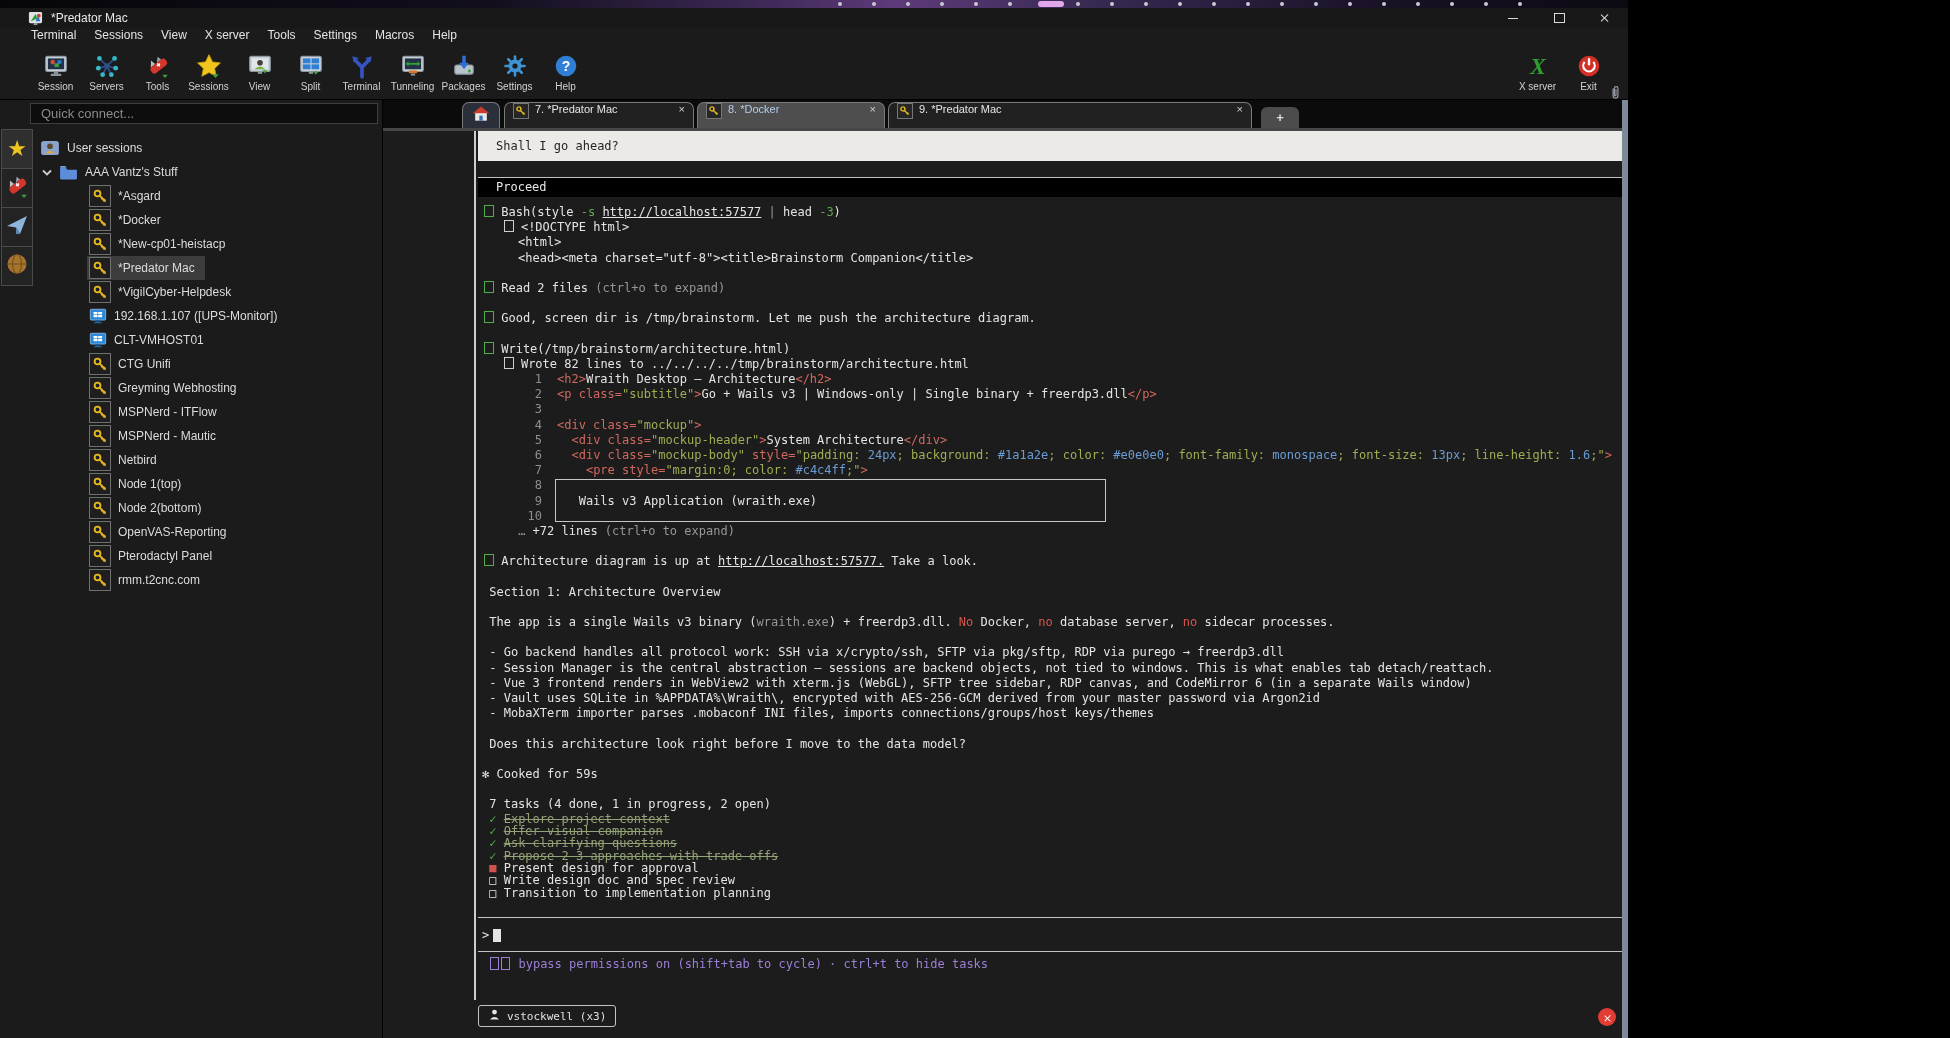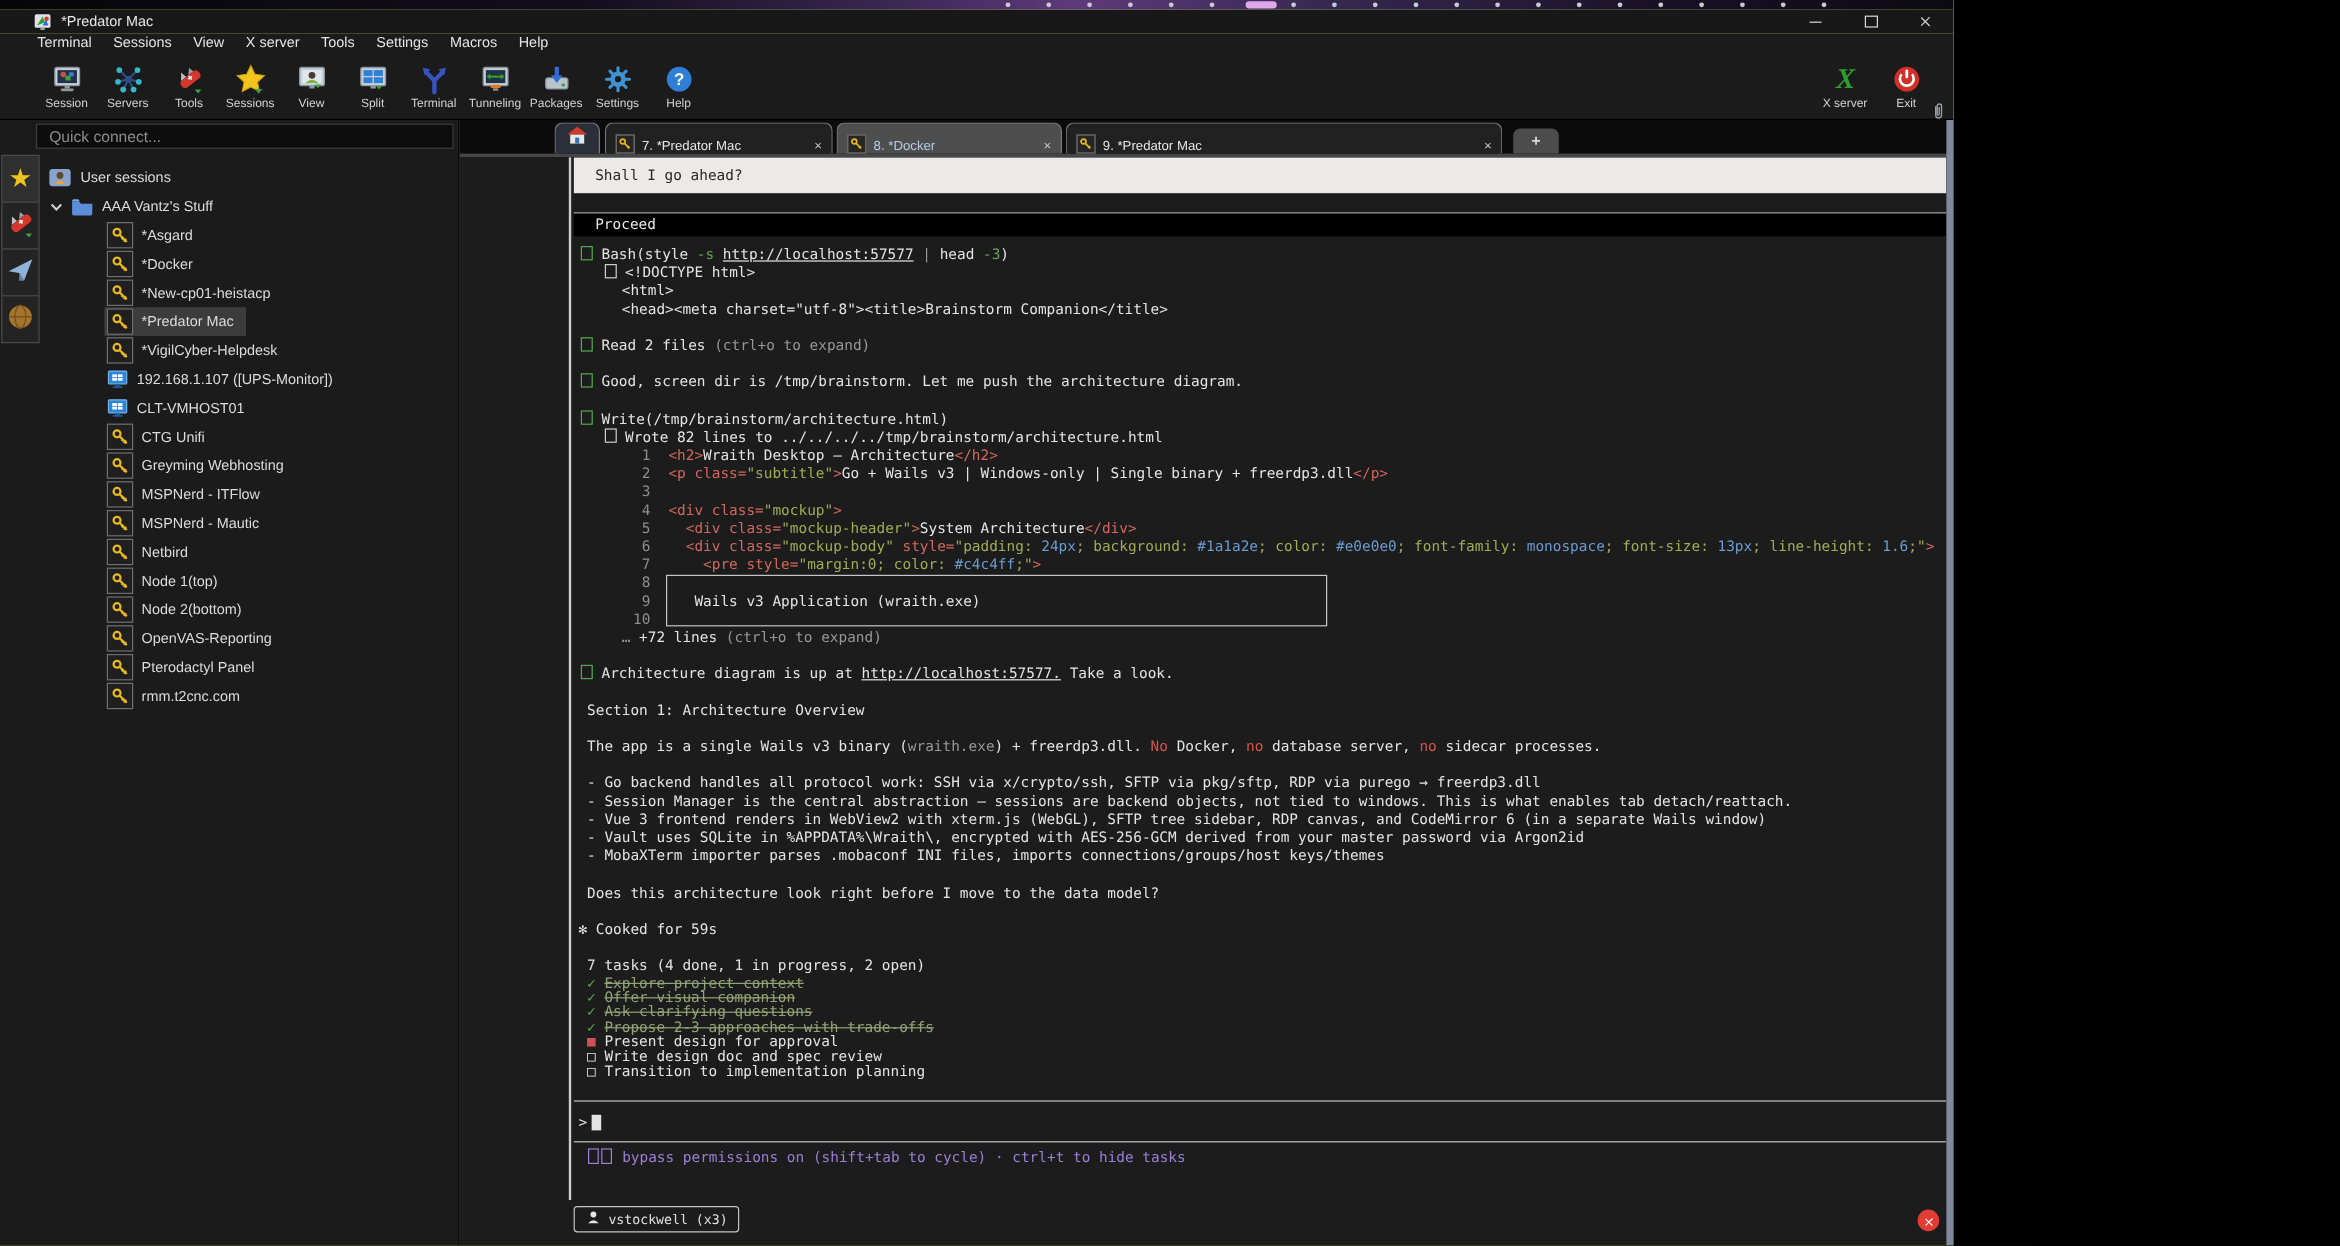--- a/index.html
+++ b/index.html
@@ -40,21 +40,21 @@
   .star-glyph{color:#eec41f;font-size:22px;line-height:22px;}
   .tree{flex:1;padding-top:8px;overflow:hidden;}
   .tree-row{height:24px;display:flex;align-items:center;gap:7px;font-size:12px;color:#dcdcdc;white-space:nowrap;}
   .tree-row.selected .row-hl{background:#3c3c3c;}
   .row-hl{display:flex;align-items:center;gap:7px;padding:1px 10px 1px 2px;}
   .tree-keybox{width:22px;height:22px;background:#1f1f1f;border:1px solid #707070;display:flex;align-items:center;justify-content:center;box-sizing:border-box;flex:none;}
   .chev{display:flex;align-items:center;}
   
   .content{flex:1;display:flex;flex-direction:column;position:relative;background:#1c1c1c;overflow:hidden;}
   .tabbar{height:31px;background:#0b0b0b;border-bottom:3px solid #464646;display:flex;align-items:flex-end;padding-left:79px;box-sizing:border-box;}
-  .tab{height:26px;display:flex;align-items:flex-end;gap:6px;padding:0 8px;border:1px solid #7a7a7a;border-bottom:none;border-radius:7px 7px 0 0;box-sizing:border-box;margin-right:3px;font-size:11px;}
+  .tab{height:26px;display:flex;align-items:flex-start;gap:6px;padding:0 8px;border:1px solid #7a7a7a;border-bottom:none;border-radius:7px 7px 0 0;box-sizing:border-box;margin-right:3px;font-size:11px;}
   .tab.dark{background:#212121;color:#e6e6e6;}
   .tab.light{background:#4e4e4e;color:#b4cde9;}
   .tab .close{margin-left:auto;color:#cdcdcd;font-size:11px;}
   .keybox{width:16px;height:16px;background:#262626;border:1px solid #777;display:flex;align-items:center;justify-content:center;box-sizing:border-box;flex:none;}
   .tab-home{width:38px;height:26px;background:#2a2f3a;border:1px solid #7a7a7a;border-bottom:none;border-radius:7px 7px 0 0;display:flex;align-items:center;justify-content:center;margin-right:4px;box-sizing:border-box;}
   .tab-plus{width:38px;height:21px;background:#4c4c4c;border-radius:6px 6px 0 0;display:flex;align-items:center;justify-content:center;color:#ddd;font-weight:bold;font-size:13px;margin-left:6px;}
   .scrollbar{position:absolute;right:0;top:0;bottom:0;width:6px;background:#7e8a9c;}
   
   .terminal{position:relative;flex:1;background:#1c1c1c;overflow:hidden;font-family:"DejaVu Sans Mono",monospace;}
   .spine{position:absolute;left:91px;top:0;width:2px;height:869px;background:#cdcdcd;}

